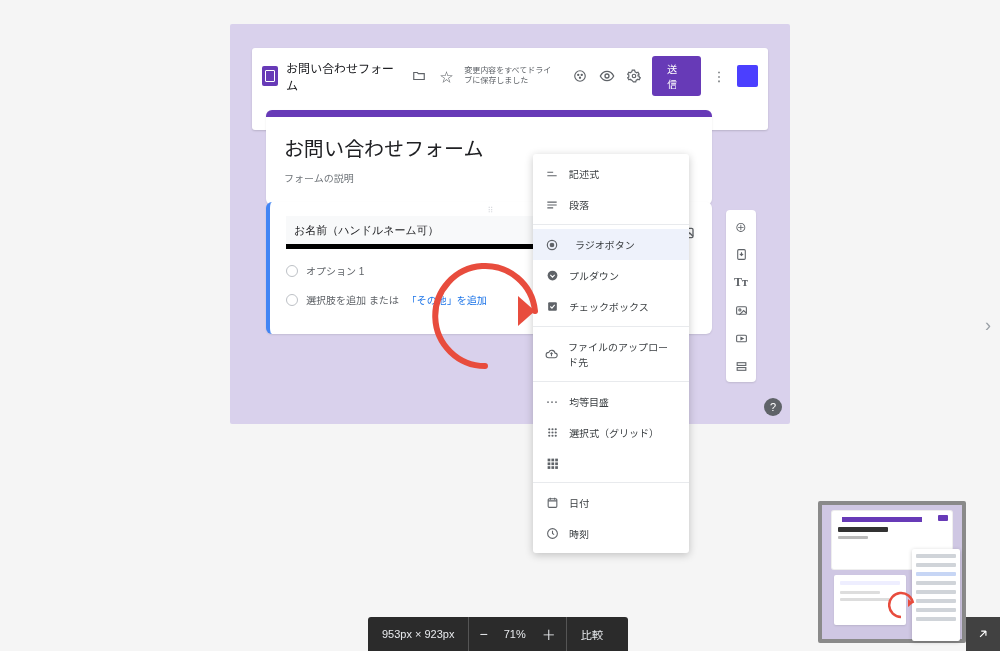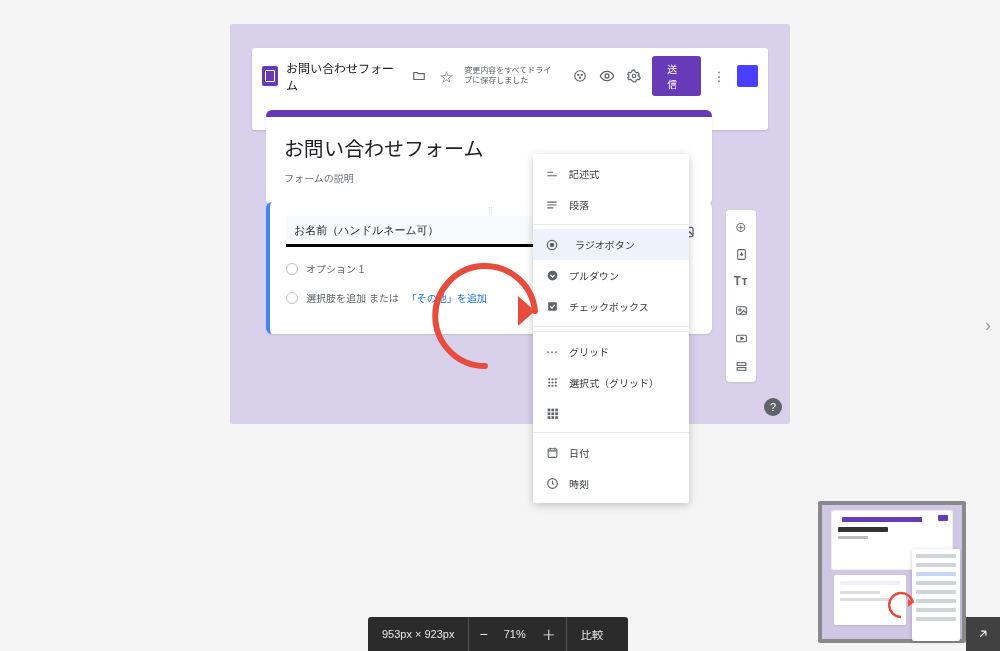--- a/index.html
+++ b/index.html
@@ -58,21 +58,21 @@
   .form-desc { font-size:10px; color:#70757a;}
   
   .question-card {
     position:absolute; left:36px; top:178px; width:446px; height:132px;
     background:#fff; border-radius:6px; box-shadow:0 1px 2px rgba(0,0,0,.1);
     border-left:4px solid #4285f4;
     padding:14px 16px;
   }
   .q-row{display:flex; align-items:center; gap:8px;}
   .q-title-input{
-    flex:1; background:#f8f9fa; border:none; border-bottom:3px solid #000000;
+    flex:1; background:#f8f9fa; border:none; border-bottom:5px solid #000000;
     font-size:11px; padding:8px 8px; color:#202124;
   }
   .img-ic{width:18px; height:18px; color:#5f6368; display:flex; align-items:center; justify-content:center;}
   .option-row{display:flex; align-items:center; gap:8px; font-size:10px; color:#5f6368; margin-top:14px;}
   .radio-o{width:12px;height:12px;border:1.5px solid #bdc1c6;border-radius:50%;}
   .add-link{color:#1a73e8;}
   .more-dots{position:absolute; top:4px; left:50%; transform:translateX(-50%); letter-spacing:1px; color:#dadce0; font-size:8px;}
   
   .side-toolbar{
     position:absolute; left:496px; top:186px; width:30px;
@@ -199,21 +199,21 @@
   </div>
 
   <div class="side-toolbar">
     <div class="icon-btn">⊕</div>
     <div class="icon-btn">
       <svg viewBox="0 0 24 24" width="13" height="13" fill="none" stroke="currentColor" stroke-width="2">
           <rect x="5" y="3" width="14" height="18" rx="2"></rect>
           <path d="M12 8v6m-3-3l3 3 3-3"></path>
         </svg>
     </div>
-    <div class="icon-btn" style="font-weight:bold; font-family:Liberation Mono, monospace;">Tᴛ</div>
+    <div class="icon-btn" style="font-weight:bold; font-family:Liberation Serif, serif;">Tᴛ</div>
     <div class="icon-btn">
       <svg viewBox="0 0 24 24" width="13" height="13" fill="none" stroke="currentColor" stroke-width="2">
           <rect x="3" y="5" width="18" height="14" rx="2"></rect>
           <circle cx="9" cy="11" r="2"></circle>
           <path d="M21 17l-5-5-8 8"></path>
         </svg>
     </div>
     <div class="icon-btn">
       <svg viewBox="0 0 24 24" width="13" height="13" fill="none" stroke="currentColor" stroke-width="2">
           <rect x="3" y="6" width="18" height="12" rx="2"></rect>
@@ -267,24 +267,33 @@
     <div class="mi">
       <span class="mi-ic">
         <svg viewBox="0 0 24 24" width="13" height="13" fill="currentColor">
             <rect x="4" y="4" width="16" height="16" rx="2"></rect>
             <path d="M8 12l3 3 5-6" stroke="#fff" stroke-width="2" fill="none"></path>
           </svg>
       </span>
       <span>チェックボックス</span>
     </div>
     <hr>
+    <div class="mi">
+      <span class="mi-ic">
+        <svg viewBox="0 0 24 24" width="13" height="13" fill="none" stroke="currentColor" stroke-width="2">
+            <path d="M7 18a5 5 0 0 1 0-10 6 6 0 0 1 11.5 1.5A4 4 0 0 1 18 18H7z"></path>
+            <path d="M12 9v6m-2-4l2-2 2 2"></path>
+          </svg>
+      </span>
+      <span>ファイルのアップロード先</span>
+    </div>
     <hr>
     <div class="mi">
       <span class="mi-ic">⋯</span>
-      <span>グリッド</span>
+      <span>均等目盛</span>
     </div>
     <div class="mi">
       <span class="mi-ic">
         <svg viewBox="0 0 24 24" width="13" height="13" fill="currentColor">
             <circle cx="6" cy="6" r="2"></circle>
             <circle cx="12" cy="6" r="2"></circle>
             <circle cx="18" cy="6" r="2"></circle>
             <circle cx="6" cy="12" r="2"></circle>
             <circle cx="12" cy="12" r="2"></circle>
             <circle cx="18" cy="12" r="2"></circle>

